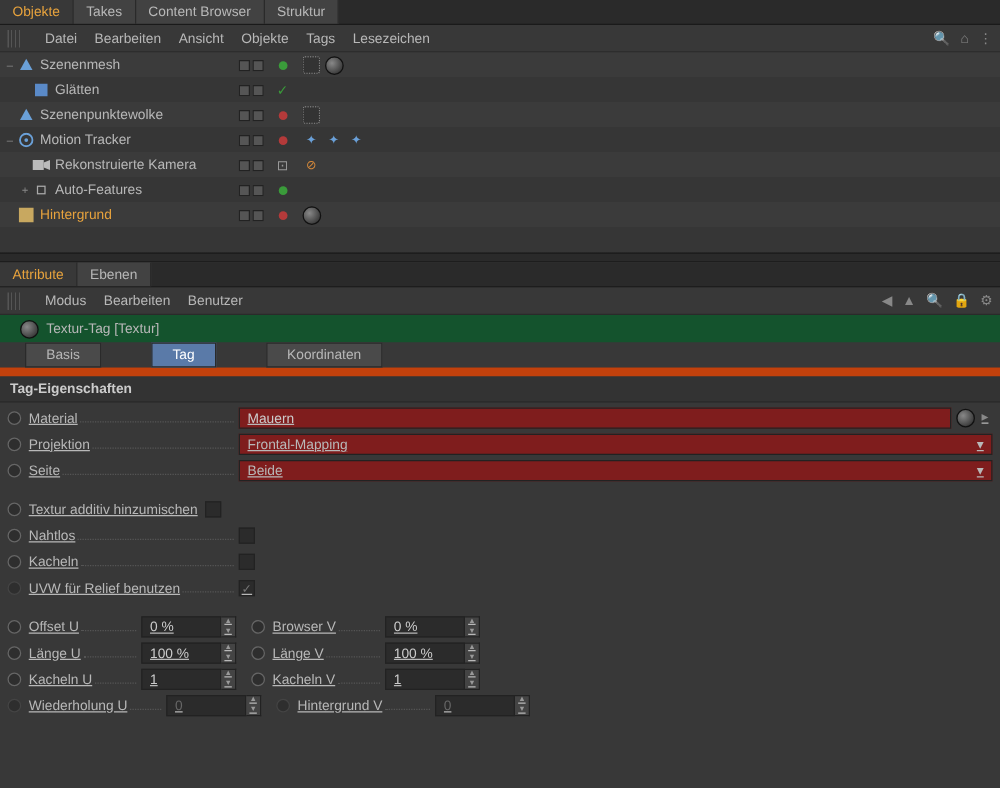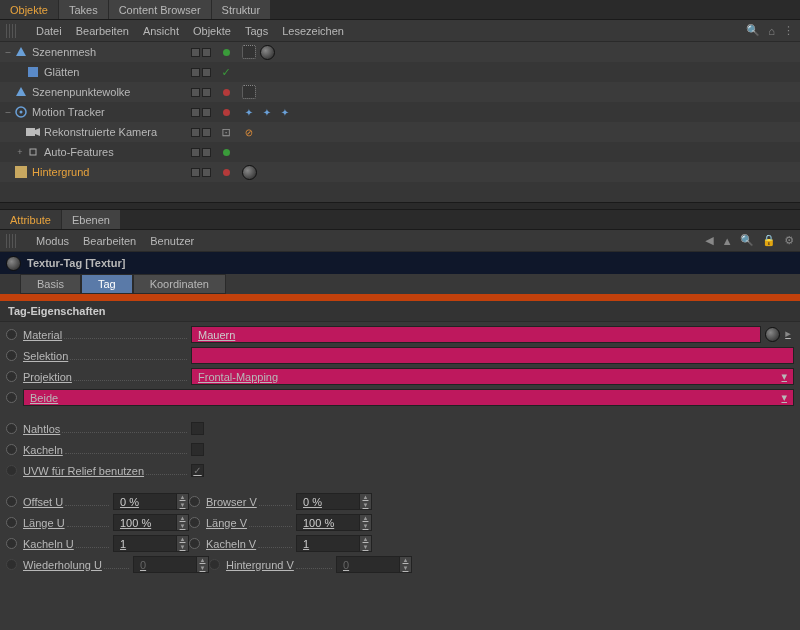--- a/index.html
+++ b/index.html
@@ -21,44 +21,44 @@
 .flags { width: 30px; display: flex; gap: 2px; align-items: center; justify-content: center; }
 .flag-box { width: 9px; height: 9px; background: #555; border: 1px solid #222; }
 .dot { width: 7px; height: 7px; border-radius: 50%; }
 .dot.g { background: #3a9b3a; }
 .dot.r { background: #b43a3a; }
 .tag-cell { display: flex; gap: 4px; align-items: center; padding-left: 6px; }
 .tag-ic { width: 14px; height: 14px; border-radius: 2px; display: inline-flex; align-items: center; justify-content: center; font-size: 10px; }
 .splitter { height: 8px; background: #2a2a2a; border-top: 1px solid #1a1a1a; border-bottom: 1px solid #1a1a1a; }
 .attr-menu-right { margin-left: auto; display: flex; gap: 8px; align-items: center; }
 .icon-btn { cursor: pointer; color: #888; }
-.title-row { display: flex; align-items: center; height: 22px; background: #0f172a; padding: 0 6px; gap: 6px; font-weight: bold; }
-.subtab-row { display: flex; height: 20px; background: #383838; padding-left: 20px; }
+.title-row { display: flex; align-items: center; height: 22px; background: #14532d; padding: 0 16px; gap: 6px; }
+.subtab-row { display: flex; height: 20px; background: #383838; padding-left: 20px; gap: 40px; }
 .subtab { padding: 3px 16px; background: #4a4a4a; border: 1px solid #2a2a2a; cursor: pointer; }
 .subtab.active { background: #5a7aa8; color: #fff; }
 .section-head { background: #333; padding: 4px 8px; font-weight: 600; color: #ccc; border-top: 7px solid #c2410c; border-bottom: 1px solid #2a2a2a; }
 .prop-rows { padding: 2px 0; }
 .prop-row { display: flex; align-items: center; height: 21px; padding: 0 6px; text-decoration: underline; }
 .radio { width: 11px; height: 11px; border-radius: 50%; border: 1px solid #666; margin-right: 6px; background: #2e2e2e; cursor: pointer; flex-shrink: 0; }
 .radio.off { border-color: #444; }
 .plabel { width: 168px; display: flex; align-items: baseline; cursor: default; }
 .plabel.dim { color: #6a6a6a; }
 .dots { flex: 1; border-bottom: 1px dotted #555; margin: 0 4px 2px 2px; height: 1px; }
-.pinput { flex: 1; background: #be185d; border: 1px solid #222; height: 17px; padding: 0 6px; color: #ccc; display: flex; align-items: center; }
+.pinput { flex: 1; background: #7f1d1d; border: 1px solid #222; height: 17px; padding: 0 6px; color: #ccc; display: flex; align-items: center; }
 .pinput.drop { justify-content: space-between; }
 .mat-extras { display: flex; gap: 2px; margin-left: 4px; }
 .mat-sw { width: 15px; height: 15px; border-radius: 50%; background: radial-gradient(circle at 35% 35%, #888, #222); border: 1px solid #111; }
 .arrow-btn { width: 12px; cursor: pointer; color: #888; text-align: center; }
 .check { width: 13px; height: 13px; background: #2b2b2b; border: 1px solid #222; cursor: pointer; display: inline-flex; align-items: center; justify-content: center; font-size: 10px; }
 .num-group { display: flex; align-items: center; }
 .num-input { width: 64px; background: #2b2b2b; border: 1px solid #222; height: 17px; padding: 0 6px; color: #ccc; }
 .num-input.dim { color: #666; }
 .spinner { width: 12px; height: 17px; background: #444; border: 1px solid #222; border-left: none; display: flex; flex-direction: column; cursor: pointer; }
 .spinner div { flex: 1; text-align: center; font-size: 6px; line-height: 7px; color: #999; }
-.two-col { display: flex; }
+.two-col { display: flex; gap: 12px; }
 .col { display: flex; align-items: center; }
 .col .plabel { width: auto; min-width: 110px; }
 svg { display: block; }
 </style>
 </head>
 <body>
 
 <div class="panel">
   <div class="tab-row">
     <div class="tab active">Objekte</div>
@@ -272,48 +272,52 @@
         </div>
       <div class="pinput">Mauern</div>
       <div class="mat-extras">
         <span class="mat-sw"></span>
         <span class="arrow-btn">▸</span>
       </div>
     </div>
     <div class="prop-row">
       <span class="radio"></span>
       <div class="plabel">
-          <span>Selektion</span>
-          <span class="dots"></span>
-        </div>
-      <div class="pinput"></div>
-    </div>
-    <div class="prop-row">
-      <span class="radio"></span>
-      <div class="plabel">
           <span>Projektion</span>
           <span class="dots"></span>
         </div>
       <div class="pinput drop">
           <span>Frontal-Mapping</span>
           <span>▾</span>
         </div>
     </div>
     <div class="prop-row">
       <span class="radio"></span>
+      <div class="plabel">
+          <span>Seite</span>
+          <span class="dots"></span>
+        </div>
       <div class="pinput drop">
           <span>Beide</span>
           <span>▾</span>
         </div>
     </div>
 
     <div style="height:10px"></div>
 
     <div class="prop-row">
       <span class="radio"></span>
+      <div class="plabel" style="width:auto">
+          <span>Textur additiv hinzumischen</span>
+          <span class="dots" style="max-width:6px"></span>
+        </div>
+      <span class="check"></span>
+    </div>
+    <div class="prop-row">
+      <span class="radio"></span>
       <div class="plabel">
           <span>Nahtlos</span>
           <span class="dots"></span>
         </div>
       <span class="check"></span>
     </div>
     <div class="prop-row">
       <span class="radio"></span>
       <div class="plabel">
           <span>Kacheln</span>

